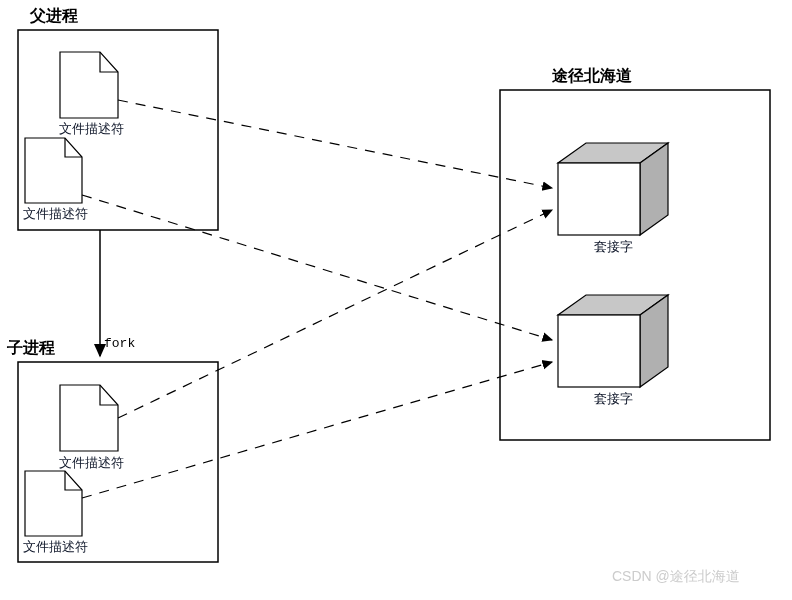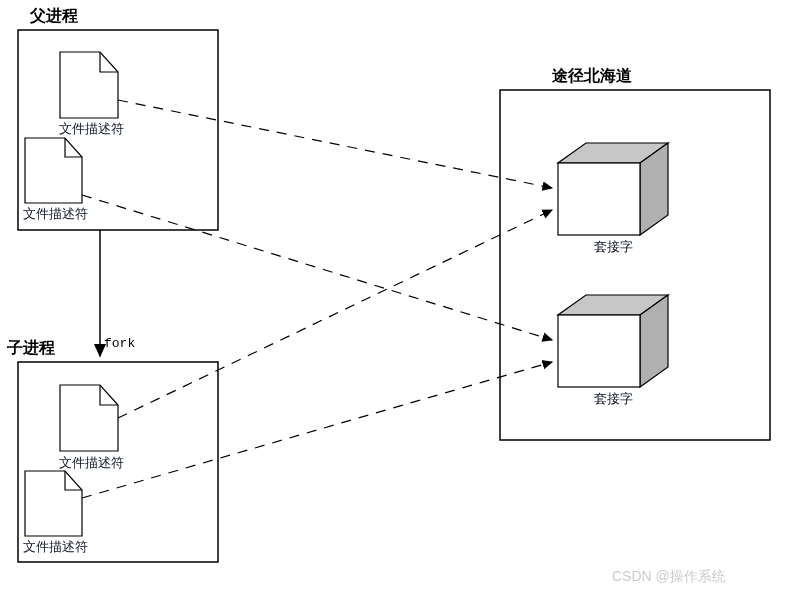--- a/index.html
+++ b/index.html
@@ -50,21 +50,21 @@
 <div class="small-label" style="left:59px; top:120px;">文件描述符</div>
 <div class="small-label" style="left:23px; top:205px;">文件描述符</div>
 <div class="small-label" style="left:59px; top:454px;">文件描述符</div>
 <div class="small-label" style="left:23px; top:538px;">文件描述符</div>
 
 <div class="small-label" style="left:594px; top:238px;">套接字</div>
 <div class="small-label" style="left:594px; top:390px;">套接字</div>
 
 <div class="mono-label" style="left:104px; top:312px;margin-top:24px;">fork</div>
 
-<div class="watermark" style="left:612px; top:568px;">CSDN @操作系统</div>
+<div class="watermark" style="left:612px; top:568px;">CSDN @途径北海道</div>
 
 <svg width="792" height="600">
   <defs>
     <marker id="arrow" markerWidth="10" markerHeight="10" refX="8" refY="5" orient="auto">
       <path d="M0,1 L9,5 L0,9 Z" fill="#000"></path>
     </marker>
   </defs>
 
   <rect x="18" y="30" width="200" height="200" fill="none" stroke="#000" stroke-width="1.5"></rect>
 

